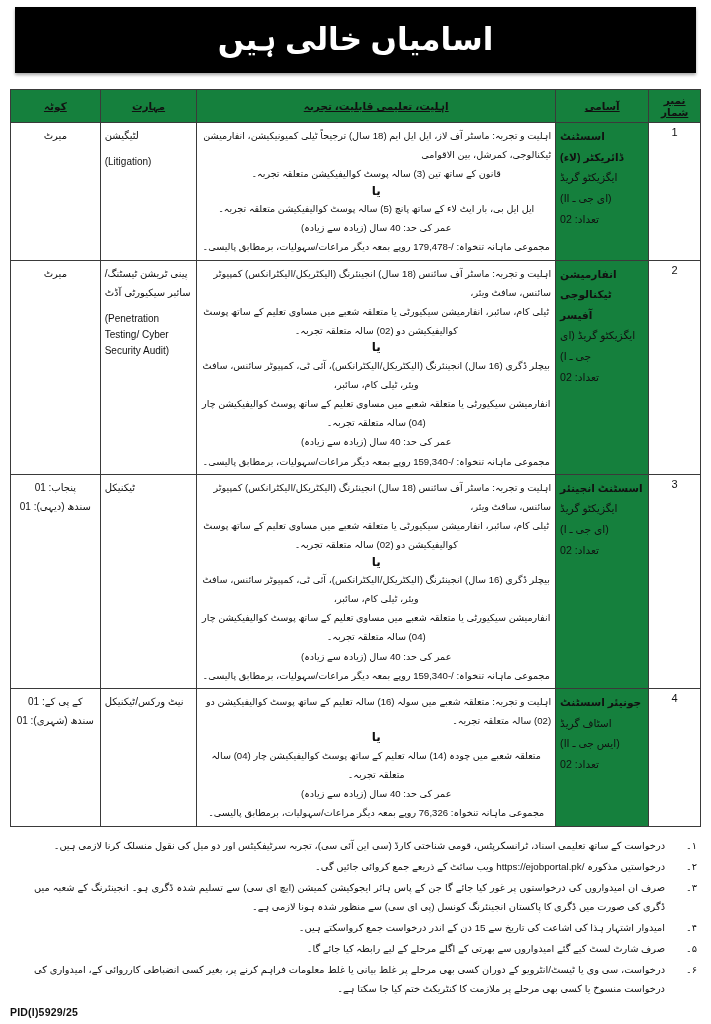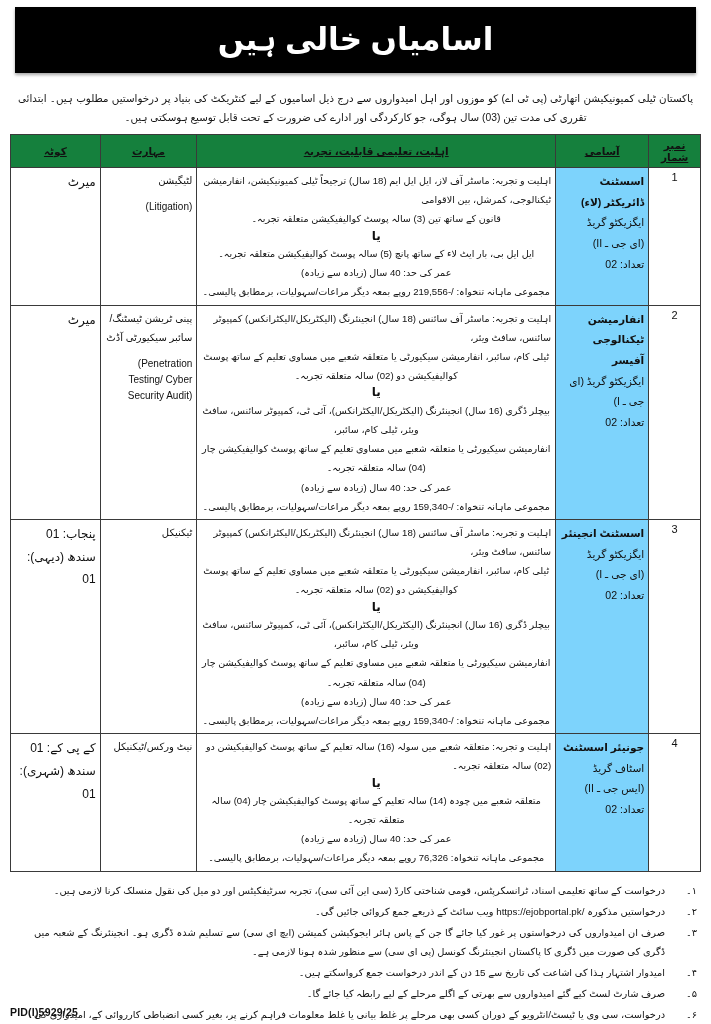--- a/index.html
+++ b/index.html
@@ -83,22 +83,22 @@
   col.c-skill { width: 14%; }
   col.c-quota { width: 13%; }
 
   td.sr {
     text-align: center;
     font-size: 11px;
     vertical-align: top;
     padding-top: 5px;
   }
   td.post {
-    background: #7dd3fc;
-    text-align: right;
+    background: #15803d;
+    text-align: left;
     font-size: 10.6px;
     line-height: 1.95;
     padding-top: 6px;
   }
   td.post .post-title { font-weight: bold; display: block; }
   td.post .post-grade { display: block; }
   td.post .post-code  { display: block; }
   td.post .post-count { display: block; }
 
   td.elig {
@@ -112,35 +112,35 @@
     display: block;
     text-align: center;
     font-weight: bold;
     font-size: 12px;
     line-height: 1.2;
     margin: 0 0 1px 0;
   }
   .elig-center { display: block; text-align: center; }
 
   td.skill {
-    text-align: right;
+    text-align: left;
     font-size: 10px;
     line-height: 1.9;
     padding-top: 6px;
   }
   td.skill .skill-en {
     display: block;
     direction: ltr;
     margin-top: 9px;
     font-size: 10px;
     line-height: 1.6;
   }
   td.quota {
-    text-align: right;
-    font-size: 12px;
+    text-align: center;
+    font-size: 10px;
     line-height: 1.9;
     padding-top: 6px;
   }
 
   
   ol.notes {
     list-style: none;
     margin: 9px 4px 0 4px;
     padding: 0;
     direction: rtl;
@@ -186,21 +186,20 @@
 </style>
 </head>
 <body>
 
 <div class="page">
 
   <div class="banner">
     <div class="banner-title">اسامیاں خالی ہیں</div>
   </div>
 
-  <div class="intro">پاکستان ٹیلی کمیونیکیشن اتھارٹی (پی ٹی اے) کو موزوں اور اہل امیدواروں سے درج ذیل اسامیوں کے لیے کنٹریکٹ کی بنیاد پر درخواستیں مطلوب ہیں۔ ابتدائی تقرری کی مدت تین (03) سال ہوگی، جو کارکردگی اور ادارے کی ضرورت کے تحت قابل توسیع ہوسکتی ہیں۔</div>
 
   <table class="jobs">
     <colgroup>
       <col class="c-sr">
         <col class="c-post">
         <col class="c-elig">
         <col class="c-skill">
         <col class="c-quota">
     </colgroup>
     <thead>
@@ -221,21 +220,21 @@
           <span class="post-grade">ایگزیکٹو گریڈ</span>
           <span class="post-code">(ای جی ـ II)</span>
           <span class="post-count">تعداد: 02</span>
         </td>
         <td class="elig">
           <span class="elig-line">اہلیت و تجربہ: ماسٹر آف لاز، ایل ایل ایم (18 سال) ترجیحاً ٹیلی کمیونیکیشن، انفارمیشن ٹیکنالوجی، کمرشل، بین الاقوامی</span>
           <span class="elig-center">قانون کے ساتھ تین (3) سالہ پوسٹ کوالیفیکیشن متعلقہ تجربہ۔</span>
           <span class="elig-or">یا</span>
           <span class="elig-center">ایل ایل بی، بار ایٹ لاء کے ساتھ پانچ (5) سالہ پوسٹ کوالیفیکیشن متعلقہ تجربہ۔</span>
           <span class="elig-center">عمر کی حد: 40 سال (زیادہ سے زیادہ)</span>
-          <span class="elig-center">مجموعی ماہانہ تنخواہ: /-219,556 روپے بمعہ دیگر مراعات/سہولیات، برمطابق پالیسی۔</span>
+          <span class="elig-center">مجموعی ماہانہ تنخواہ: /-179,478 روپے بمعہ دیگر مراعات/سہولیات، برمطابق پالیسی۔</span>
         </td>
         <td class="skill">
           <span>لٹیگیشن</span>
           <span class="skill-en">(Litigation)</span>
         </td>
         <td class="quota">میرٹ</td>
       </tr>
 
       <tr>
         <td class="sr">2</td>

